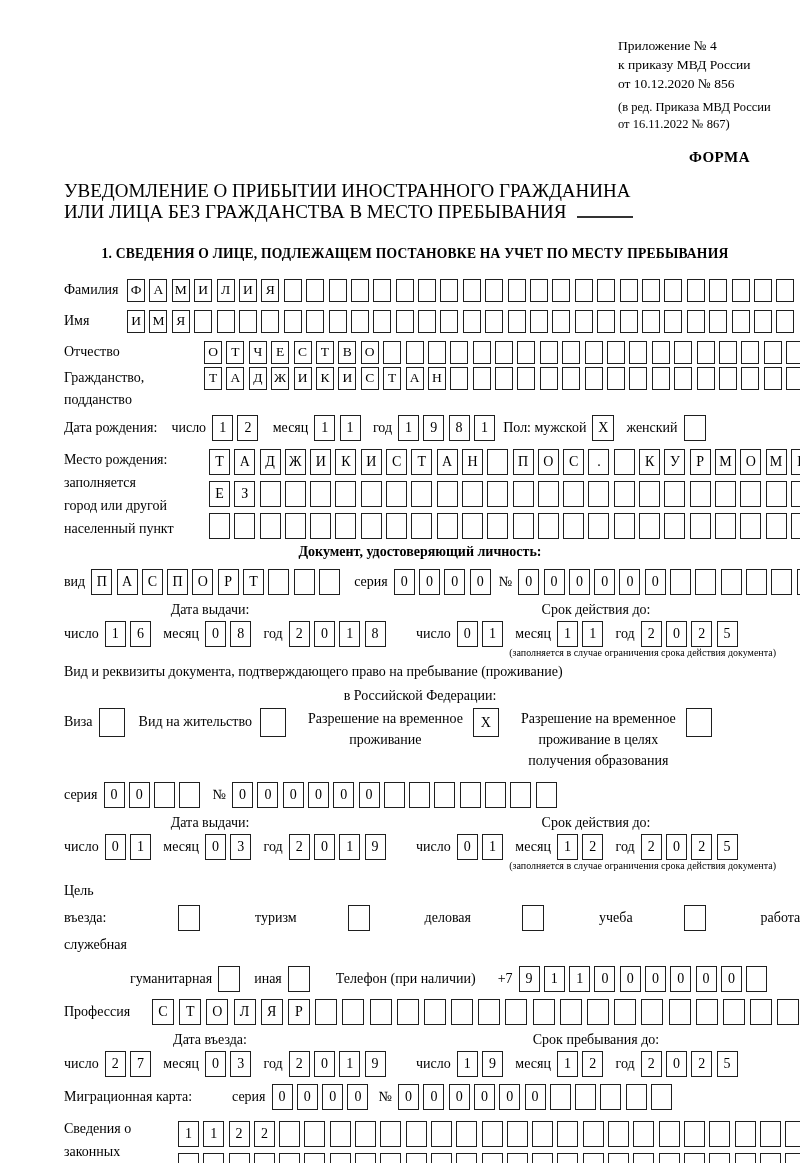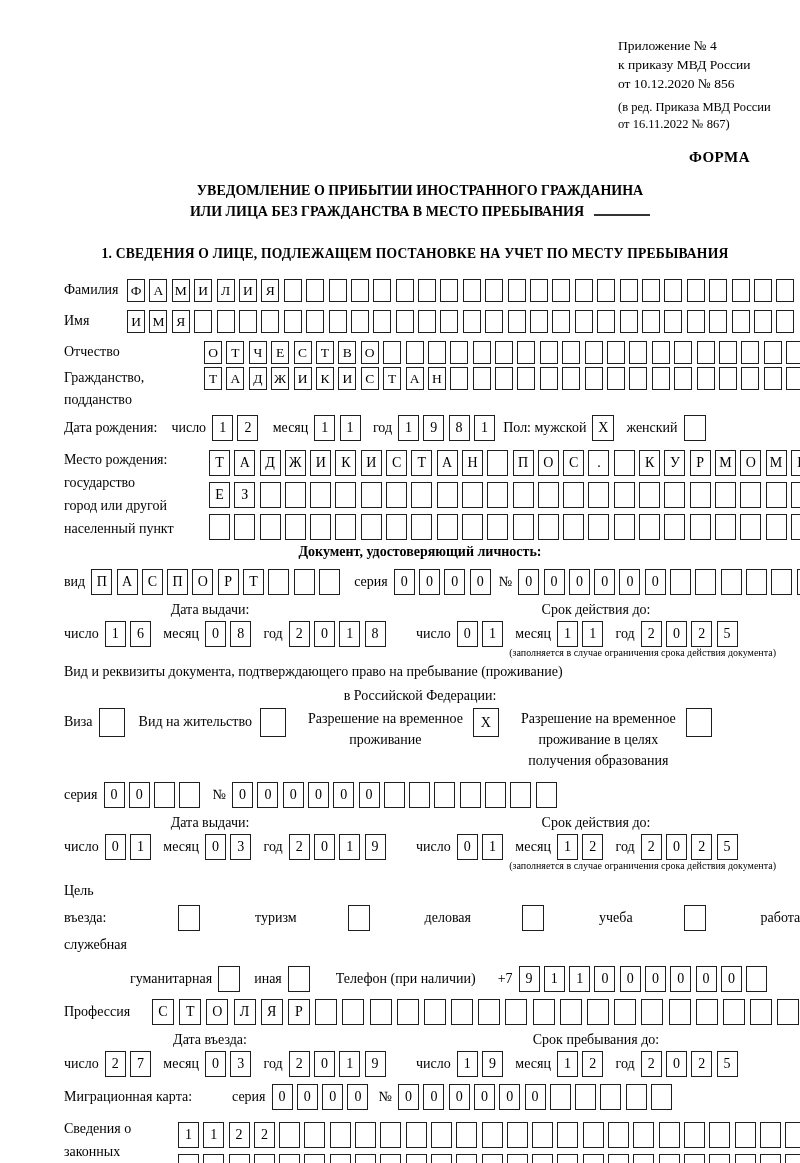--- a/index.html
+++ b/index.html
@@ -6,25 +6,25 @@
   .page{
     width:800px;min-height:1163px;box-sizing:border-box;background:#fff;color:#000;
     font-family:"Liberation Serif","DejaVu Serif",serif;font-size:14px;
     padding:36px 24px 20px 64px;position:relative;
   }
   
   .appendix{margin-left:554px;line-height:19px;font-size:13.5px;}
   .amendment{margin-left:554px;margin-top:6px;line-height:17px;font-size:12.5px;}
   .form-word{text-align:right;margin:16px 26px 0 0;font-weight:bold;font-size:15px;letter-spacing:.5px;}
   
-  .title{ text-align:center;font-weight:bold;font-size:14px;line-height:21px;margin-top:14px;}
+  .title{ font-weight:normal;font-size:19px;line-height:21px;margin-top:14px;}
   .blankline{display:inline-block;width:56px;border-bottom:2px solid #333;height:12px;margin-left:10px;}
   .section-head{text-align:center;font-weight:bold;font-size:13.6px;margin:24px 0 16px -10px;letter-spacing:.2px;}
   
-  .frow{display:flex;align-items:flex-end;margin-bottom:7px;}
+  .frow{display:flex;align-items:center;margin-bottom:7px;}
   .lbl{flex-shrink:0;line-height:24px;}
   .w63{width:63px;} .w140{width:140px;} .w145{width:145px;}
   .cells{display:flex;flex-wrap:nowrap;}
   .cell{
     width:16px;height:21px;border:1.6px solid #1f1f1f;margin-right:4.4px;flex-shrink:0;
     display:inline-flex;align-items:center;justify-content:center;
     font-size:13.5px;line-height:1;
   }
   .md .cell{width:19px;height:24px;margin-right:4.3px;font-size:14px;}
   .lg .cell{width:20px;height:24px;margin-right:5.2px;font-size:14px;}
@@ -236,21 +236,21 @@
       </span>
     <span class="inline-label" style="margin-left:4px;">Пол: мужской</span>
     <span class="checkbox">X</span>
     <span class="inline-label" style="margin-left:12px;">женский</span>
     <span class="checkbox"></span>
   </div>
 
   <div class="frow" style="margin-bottom:4px;">
     <span class="lbl w145 stack" style="line-height:23px;">
       <span>Место рождения:</span>
-      <span>государство</span>
+      <span>заполняется</span>
       <span>город или другой</span>
       <span>населенный пункт</span>
     </span>
     <span class="stack">
       <span class="cells md">
           <span class="cell">Т</span>
           <span class="cell">А</span>
           <span class="cell">Д</span>
           <span class="cell">Ж</span>
           <span class="cell">И</span>

